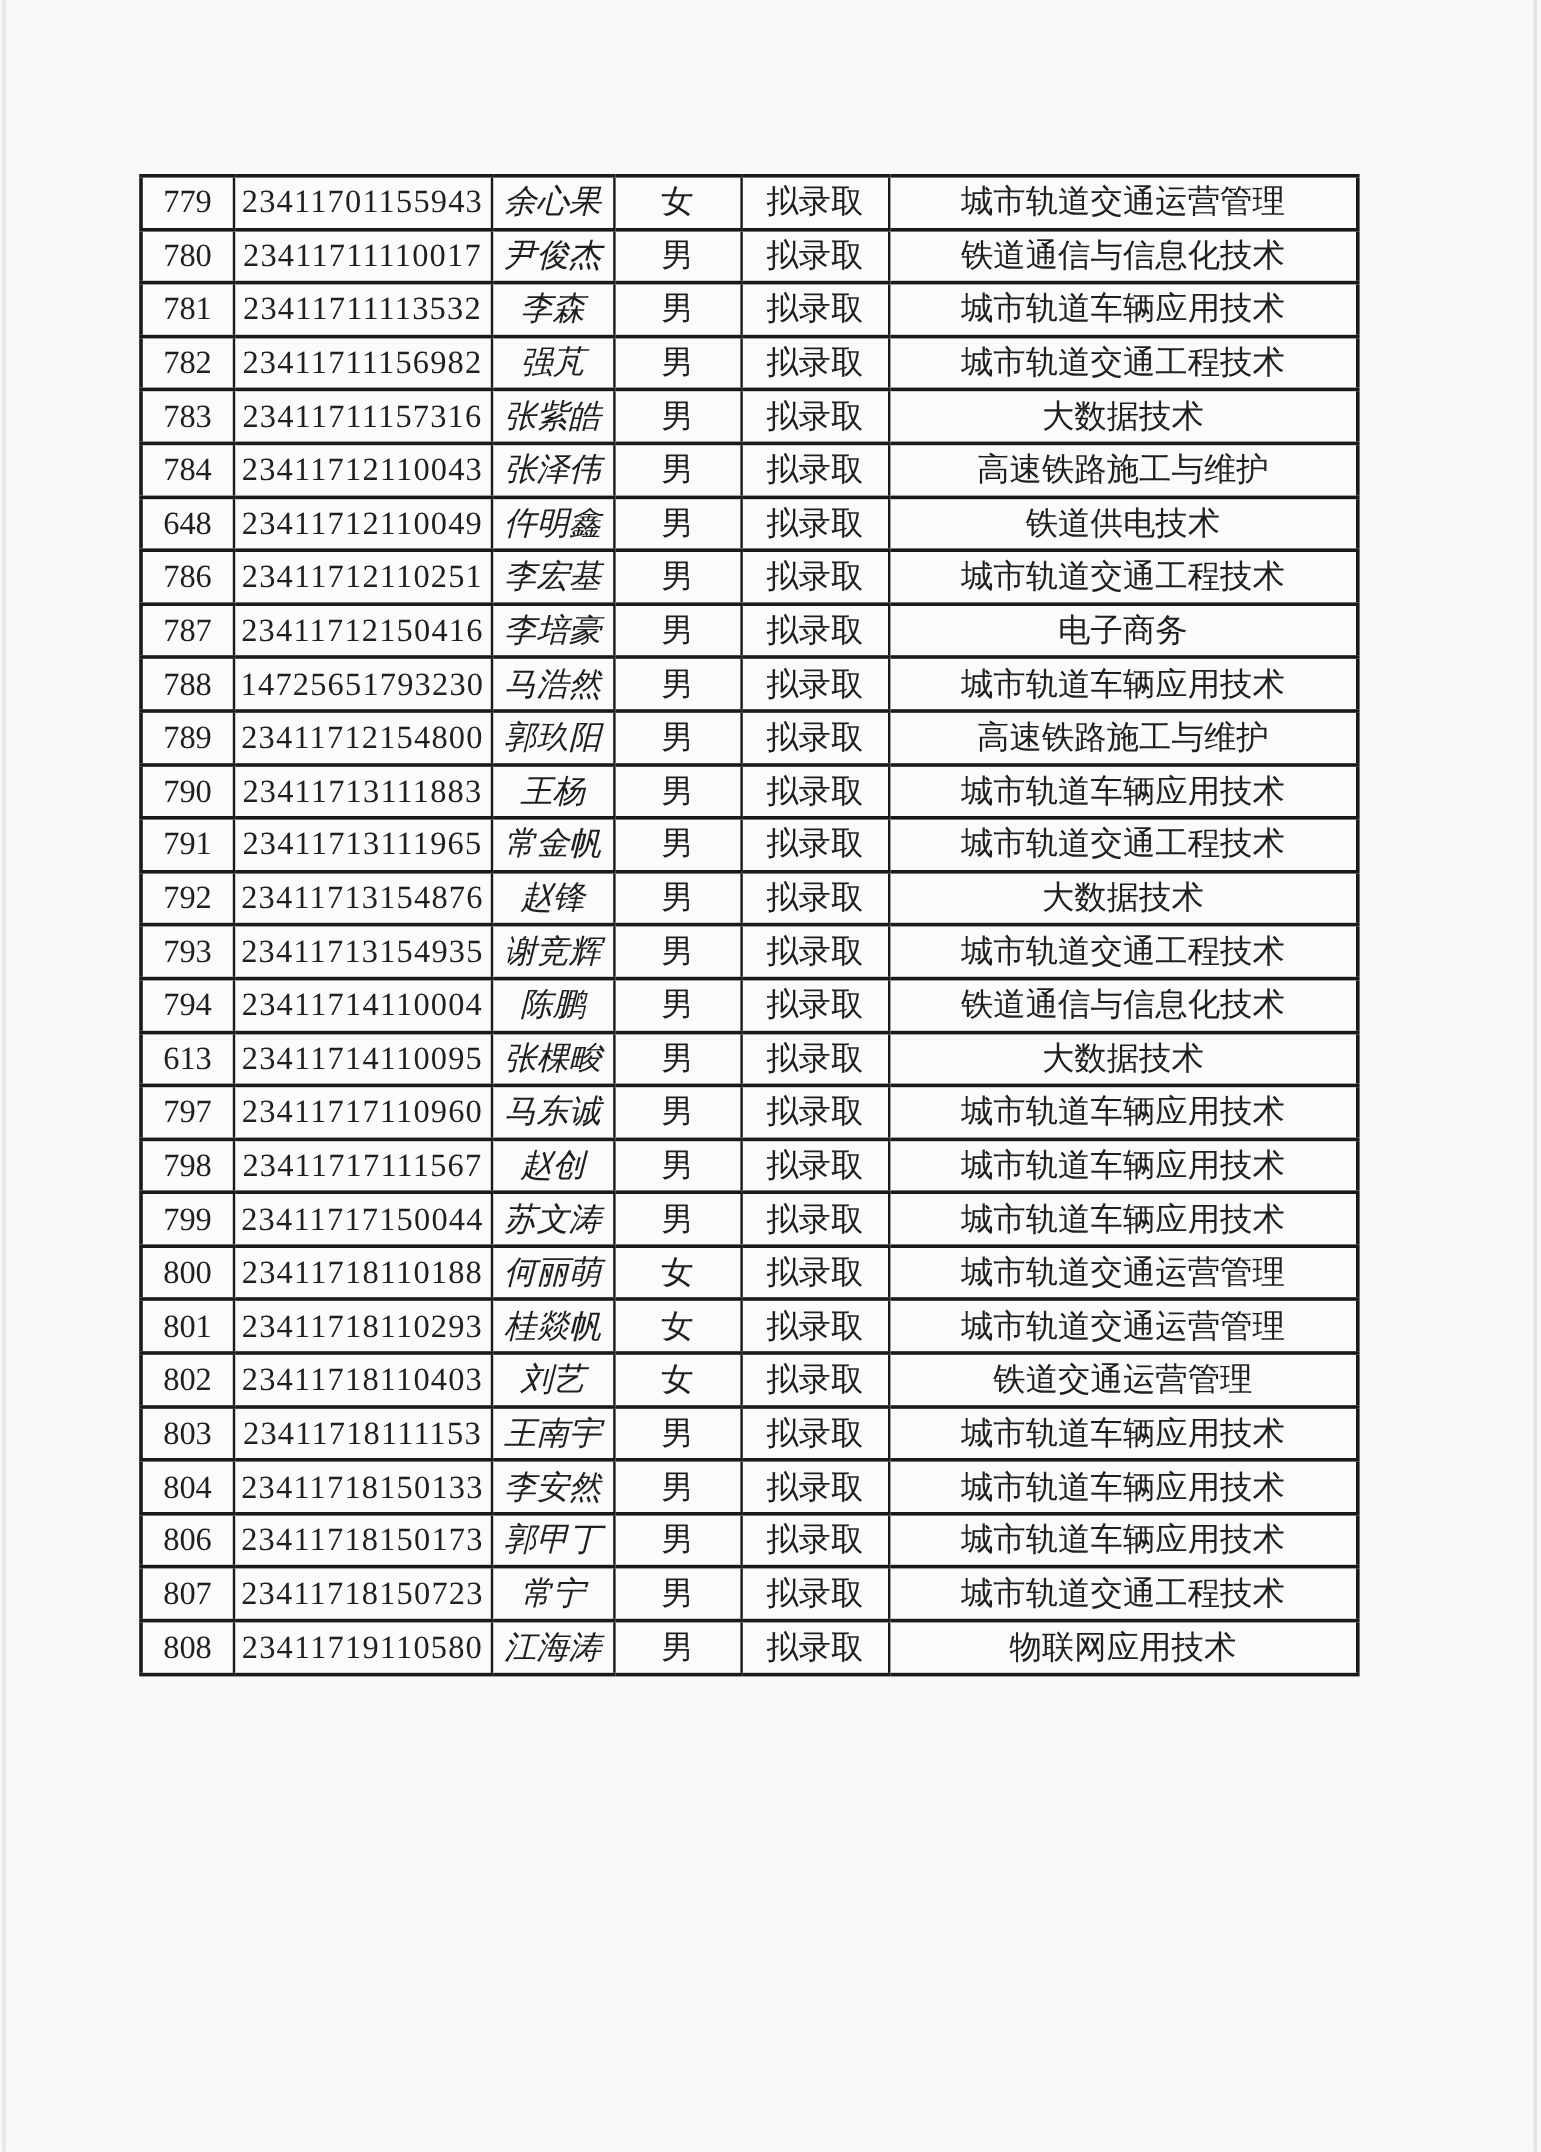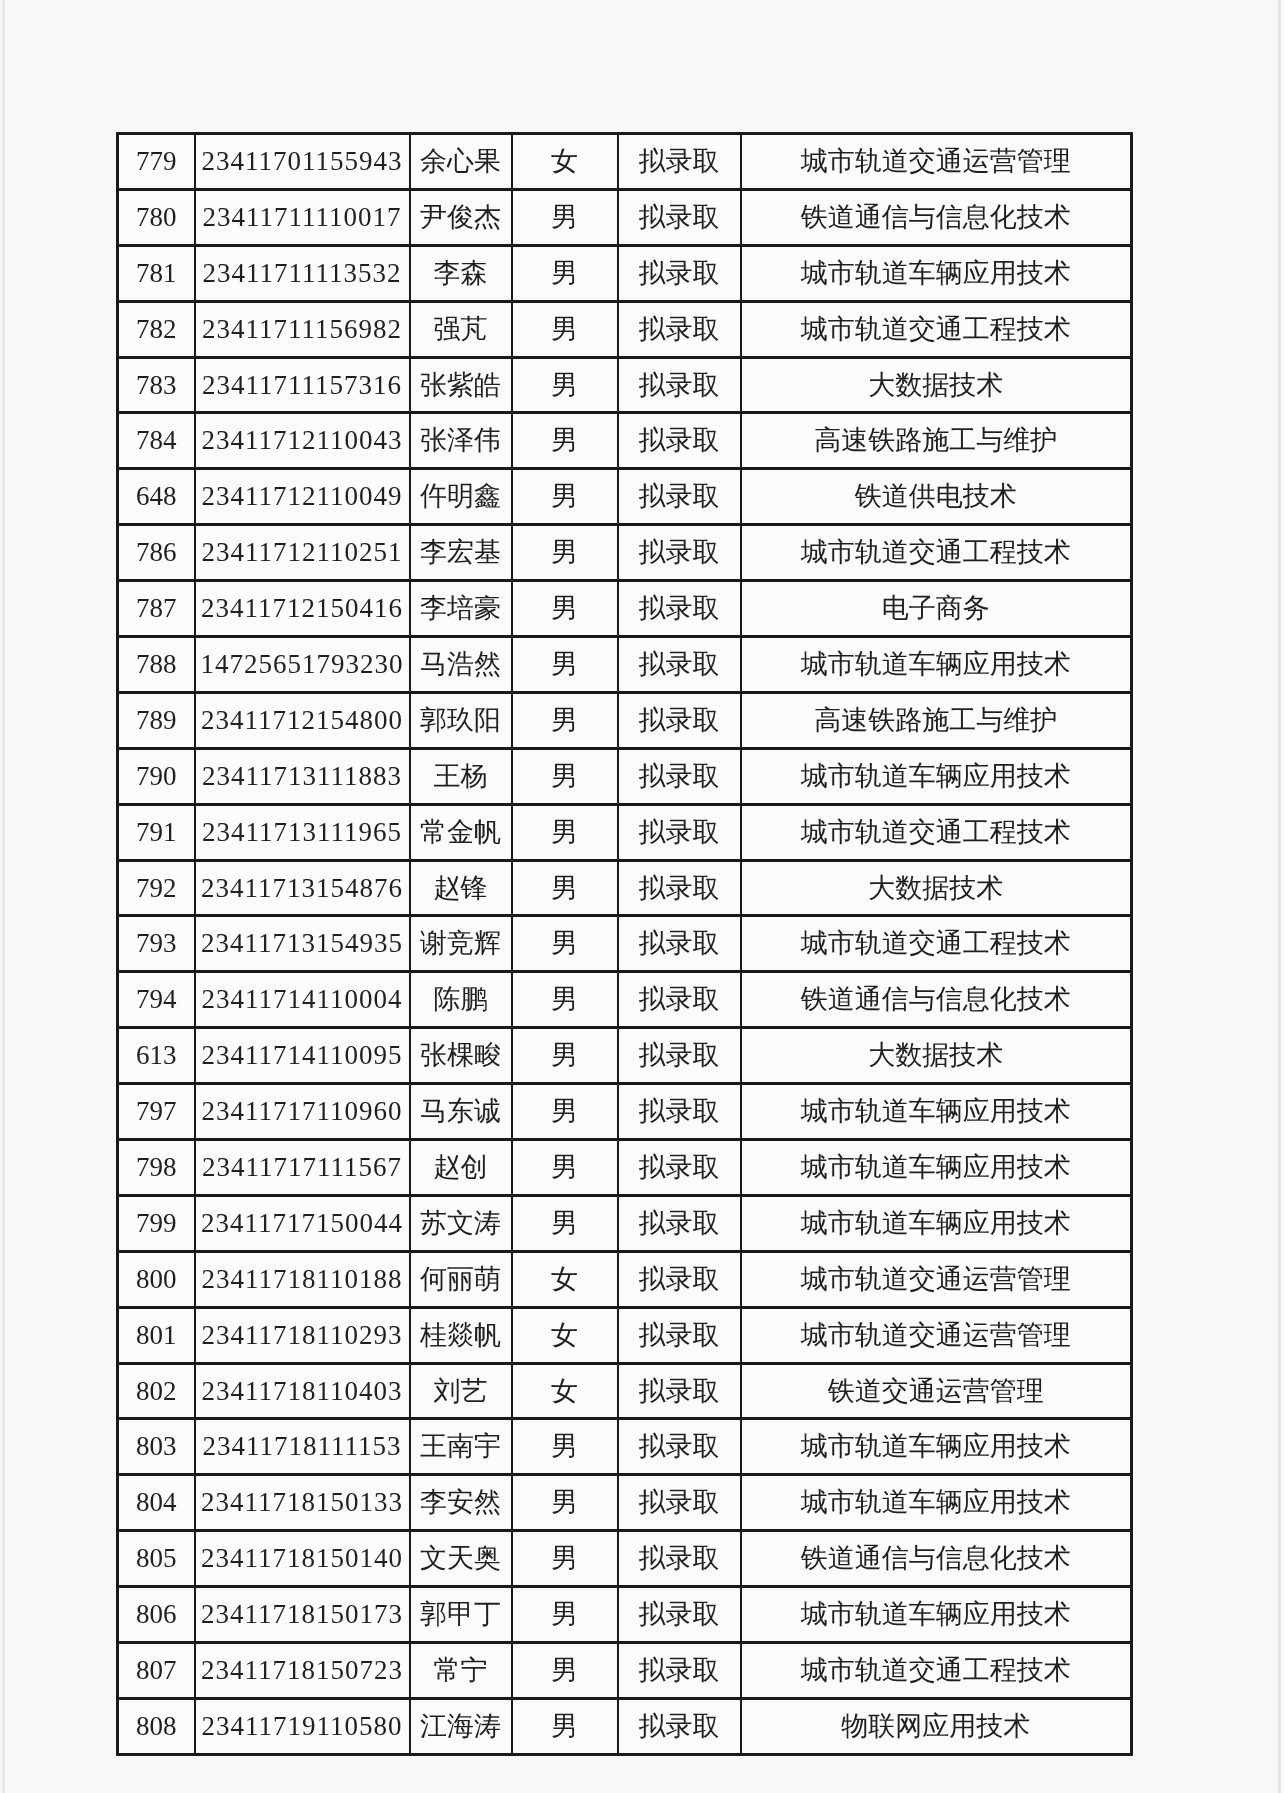--- a/index.html
+++ b/index.html
@@ -23,23 +23,23 @@
   }
   .edge-right {
     position: absolute;
     right: 3px; top: 0; bottom: 0;
     width: 3px;
     background: #e3e3e5;
   }
   table.roster {
     position: absolute;
     left: 116px;
-    top: 132px;
+    top: 145px;
     width: 1014px;
-    height: 1624px;
+    height: 1252px;
     border-collapse: collapse;
     table-layout: fixed;
     background: #fbfbfb;
   }
   table.roster, table.roster td {
     border: 2px solid #1a1a1a;
   }
   table.roster { border-width: 3px; }
   table.roster td {
     border-top-width: 3px;
@@ -48,21 +48,21 @@
     vertical-align: middle;
     padding: 0;
     color: #1f1f1f;
     font-size: 27px;
     line-height: 1;
     white-space: nowrap;
     overflow: hidden;
   }
   td.c-index  { font-size: 26px; }
   td.c-id     { font-size: 26px; letter-spacing: 1px; }
-  td.c-name   { font-size: 27px; }
+  td.c-name   { font-size: 27px; font-style: italic; }
   td.c-gender { font-size: 27px; }
   td.c-status { font-size: 27px; margin-left: 40px; }
   td.c-major  { font-size: 27px; }
 </style>
 </head>
 <body>
 
 <div class="edge-left"></div>
 <div class="edge-right"></div>
 
@@ -270,28 +270,20 @@
   </tr>
       <tr>
     <td class="c-index">804</td>
     <td class="c-id">23411718150133</td>
     <td class="c-name">李安然</td>
     <td class="c-gender">男</td>
     <td class="c-status">拟录取</td>
     <td class="c-major">城市轨道车辆应用技术</td>
   </tr>
       <tr>
-    <td class="c-index">805</td>
-    <td class="c-id">23411718150140</td>
-    <td class="c-name">文天奥</td>
-    <td class="c-gender">男</td>
-    <td class="c-status">拟录取</td>
-    <td class="c-major">铁道通信与信息化技术</td>
-  </tr>
-      <tr>
     <td class="c-index">806</td>
     <td class="c-id">23411718150173</td>
     <td class="c-name">郭甲丁</td>
     <td class="c-gender">男</td>
     <td class="c-status">拟录取</td>
     <td class="c-major">城市轨道车辆应用技术</td>
   </tr>
       <tr>
     <td class="c-index">807</td>
     <td class="c-id">23411718150723</td>

